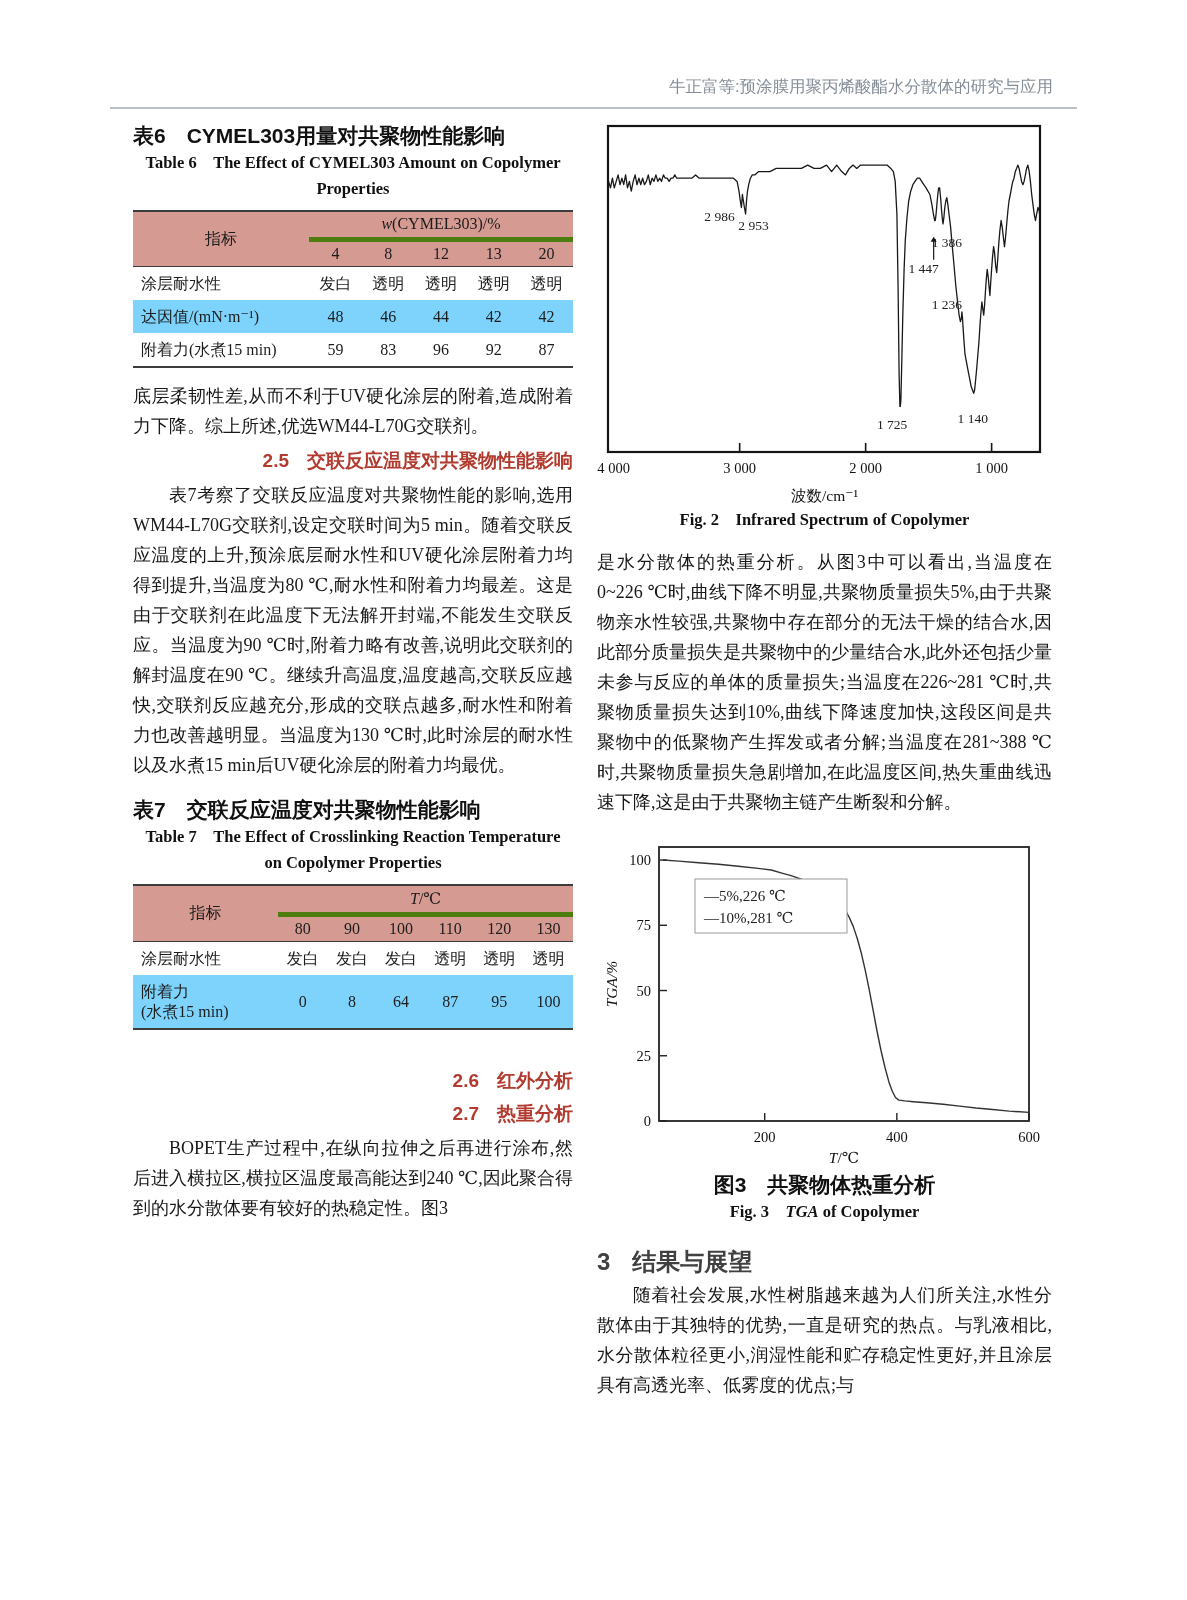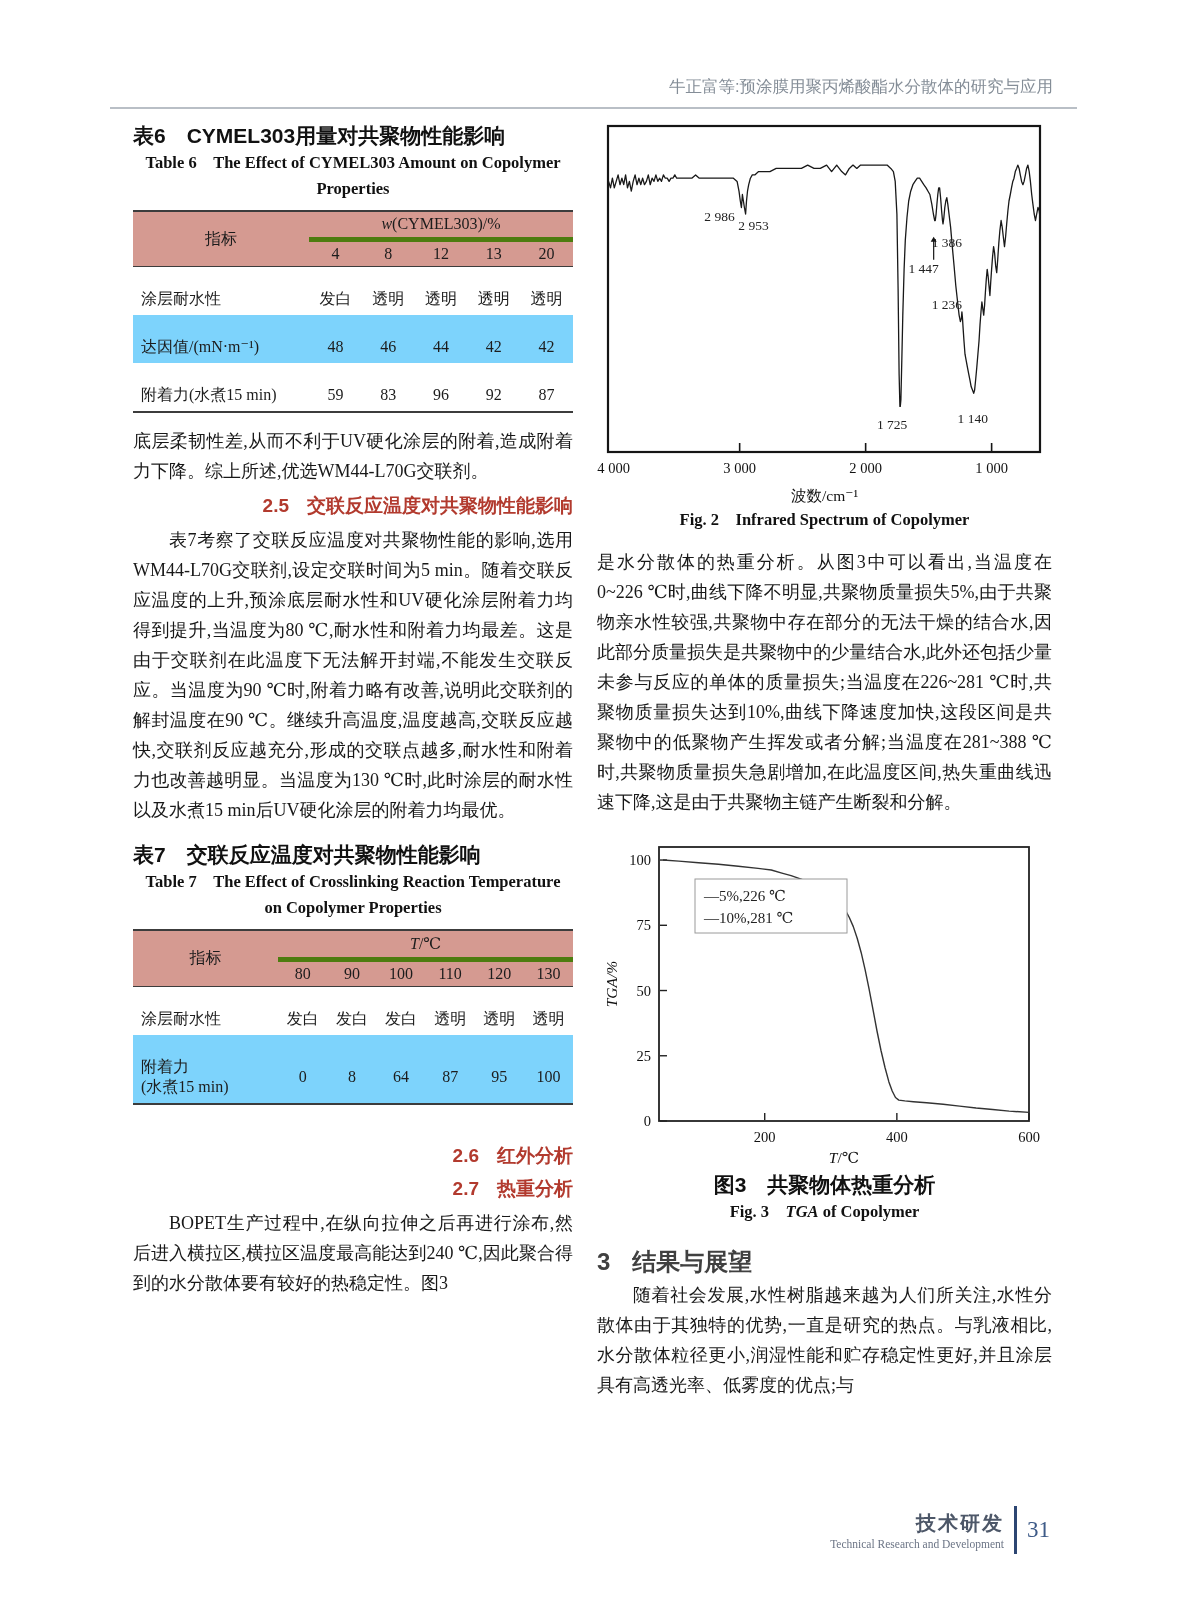--- a/index.html
+++ b/index.html
@@ -20,21 +20,21 @@
   
   table.data{border-collapse:collapse;width:100%;margin-top:9px;font-size:16px;
     border-top:2px solid #3c3c3c;border-bottom:2px solid #3c3c3c;}
   table.data thead{border-bottom:1.5px solid #3c3c3c;}
   table.data th,table.data td{font-weight:400;padding:3px 2px;text-align:center;vertical-align:middle;}
   table.data thead th{background:#d59a91;}
   table.data th.span{border-bottom:5px solid #4d7c0f;padding-bottom:4px;}
   table.data th.lbl{width:40%;}
   table.data td.lbl{text-align:left;padding-left:8px;}
   table.data tr.shade td{background:#7dd3fc;}
-  table.data tbody td{padding-top:22px;padding-bottom:6px;line-height:1.25;}
+  table.data tbody td{padding-top:7px;padding-bottom:6px;line-height:1.25;}
   #table7 th.lbl{width:33%;}
   
   .para{font-size:18px;line-height:30px;text-align:justify;color:#181818;}
   .indent{text-indent:2em;}
   .sec-head{font-family:"Liberation Sans","DejaVu Sans",sans-serif;font-weight:700;
     color:#b23a2e;font-size:19px;margin:7px 0 6px 0;text-align:right;}
   .sec-head .num{margin-right:18px;}
   .sec-head-big{font-family:"Liberation Sans","DejaVu Sans",sans-serif;font-weight:700;
     color:#404040;font-size:24px;margin:22px 0 2px 0;}
   .sec-head-big .num{margin-right:22px;}
@@ -228,22 +228,14 @@
       <div class="fig-cap-cn" style="margin-top:6px;">图3　共聚物体热重分析</div>
       <div class="fig-cap-en"><span>Fig. 3　</span><i>TGA</i><span> of Copolymer</span></div>
     </div>
 
     <div class="sec-head-big">
       <span class="num">3</span><span>结果与展望</span>
     </div>
     <div class="para indent">随着社会发展,水性树脂越来越为人们所关注,水性分散体由于其独特的优势,一直是研究的热点。与乳液相比,水分散体粒径更小,润湿性能和贮存稳定性更好,并且涂层具有高透光率、低雾度的优点;与</div>
   </div>
 
-  <div class="footer">
-    <div class="footer-text">
-      <div class="footer-cn">技术研发</div>
-      <div class="footer-en">Technical Research and Development</div>
-    </div>
-    <div class="footer-bar"></div>
-    <div class="footer-page">31</div>
-  </div>
 
 </div>
 
 </body></html>

